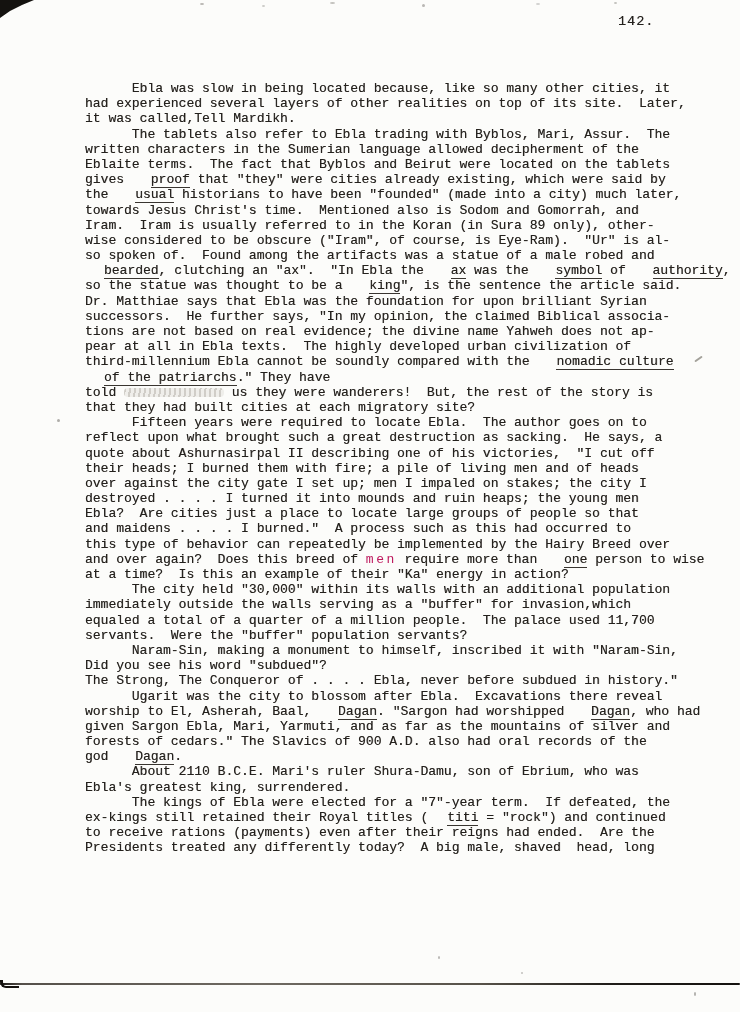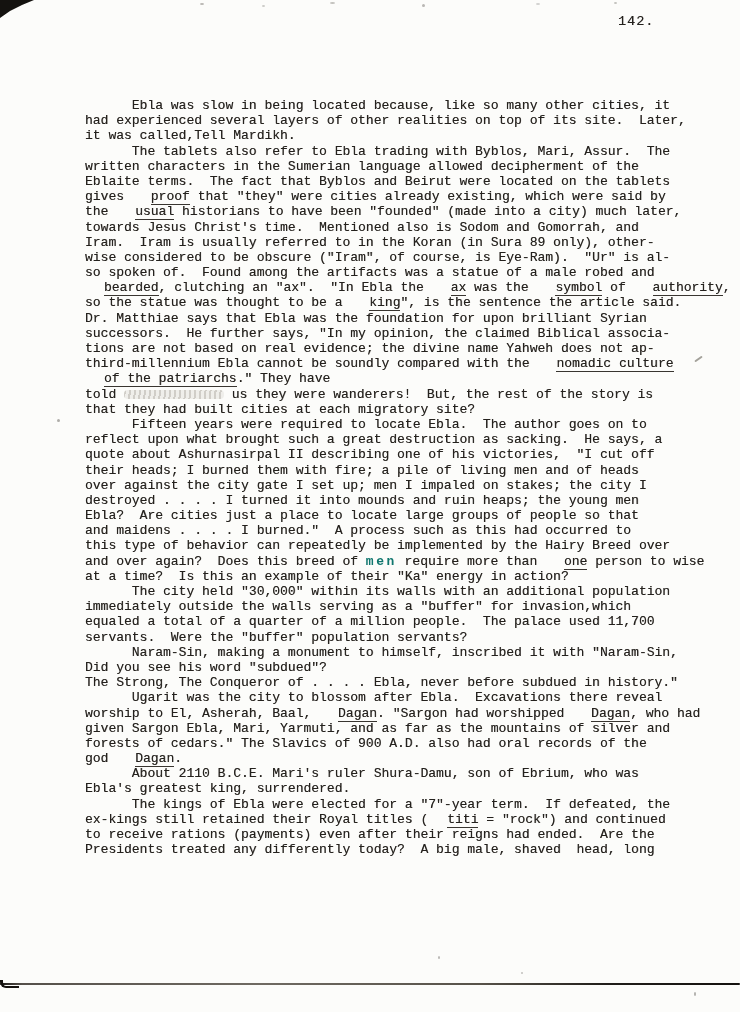--- a/index.html
+++ b/index.html
@@ -10,27 +10,27 @@
     overflow:hidden;
     font-family:"Liberation Mono","DejaVu Sans Mono",monospace;
     color:#24211d;
   }
   .pagenum{
     position:absolute;left:618px;top:14px;
     font-size:13.5px;letter-spacing:1px;
     text-shadow:0.3px 0.2px 0 rgba(35,30,25,.55);
   }
   .doc{
-    position:absolute;left:85px;top:98px;width:640px;
+    position:absolute;left:85px;top:81px;width:640px;
     font-size:13px;line-height:15.2px;
     text-shadow:0.3px 0.2px 0 rgba(35,30,25,.5);
   }
   .line{white-space:pre;height:15.2px;}
   .u{border-bottom:1.4px solid rgba(40,36,30,.92);margin-left:19px;}
-  .ins{letter-spacing:2.5px;color:#0f766e;text-shadow:none;font-weight:bold;}
+  .ins{letter-spacing:2.5px;color:#be185d;text-shadow:none;}
   .smudge{
     display:inline-block;width:100px;height:9px;vertical-align:baseline;
     transform:translateY(1px);border-radius:4px;
     background:repeating-linear-gradient(97deg,rgba(125,118,105,.28) 0 2px,rgba(125,118,105,0) 2px 5px),
                linear-gradient(rgba(150,142,128,.12),rgba(150,142,128,.12));
     filter:blur(.5px);
   }
   
   .corner-blob{
     position:absolute;left:0;top:0;width:36px;height:18px;background:#14120f;
@@ -95,20 +95,21 @@
       <div class="line"><span>the </span><span class="u">usual</span><span> historians to have been "founded" (made into a city) much later,</span></div>
       <div class="line"><span>towards Jesus Christ's time.  Mentioned also is Sodom and Gomorrah, and</span></div>
       <div class="line"><span>Iram.  Iram is usually referred to in the Koran (in Sura 89 only), other-</span></div>
       <div class="line"><span>wise considered to be obscure ("Iram", of course, is Eye-Ram).  "Ur" is al-</span></div>
       <div class="line"><span>so spoken of.  Found among the artifacts was a statue of a male robed and</span></div>
       <div class="line"><span class="u">bearded</span><span>, clutching an "ax".  "In Ebla the </span><span class="u">ax</span><span> was the </span><span class="u">symbol</span><span> of </span><span class="u">authority</span><span>,</span></div>
       <div class="line"><span>so the statue was thought to be a </span><span class="u">king</span><span>", is the sentence the article said.</span></div>
       <div class="line"><span>Dr. Matthiae says that Ebla was the foundation for upon brilliant Syrian</span></div>
       <div class="line"><span>successors.  He further says, "In my opinion, the claimed Biblical associa-</span></div>
       <div class="line"><span>tions are not based on real evidence; the divine name Yahweh does not ap-</span></div>
+      <div class="line"><span>pear at all in Ebla texts.  The highly developed urban civilization of</span></div>
       <div class="line"><span>third-millennium Ebla cannot be soundly compared with the </span><span class="u">nomadic culture</span></div>
       <div class="line"><span class="u">of the patriarchs</span><span>." They have</span></div>
       <div class="line"><span>told </span><span class="smudge"></span><span> us they were wanderers!  But, the rest of the story is</span></div>
       <div class="line"><span>that they had built cities at each migratory site?</span></div>
       <div class="line"><span>      Fifteen years were required to locate Ebla.  The author goes on to</span></div>
       <div class="line"><span>reflect upon what brought such a great destruction as sacking.  He says, a</span></div>
       <div class="line"><span>quote about Ashurnasirpal II describing one of his victories,  "I cut off</span></div>
       <div class="line"><span>their heads; I burned them with fire; a pile of living men and of heads</span></div>
       <div class="line"><span>over against the city gate I set up; men I impaled on stakes; the city I</span></div>
       <div class="line"><span>destroyed . . . . I turned it into mounds and ruin heaps; the young men</span></div>

